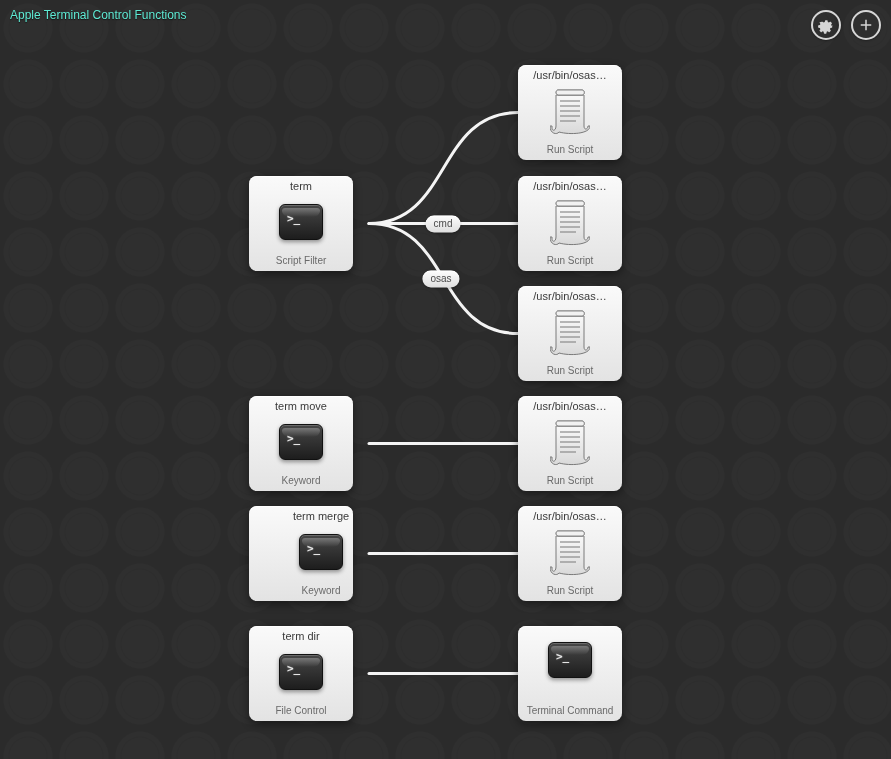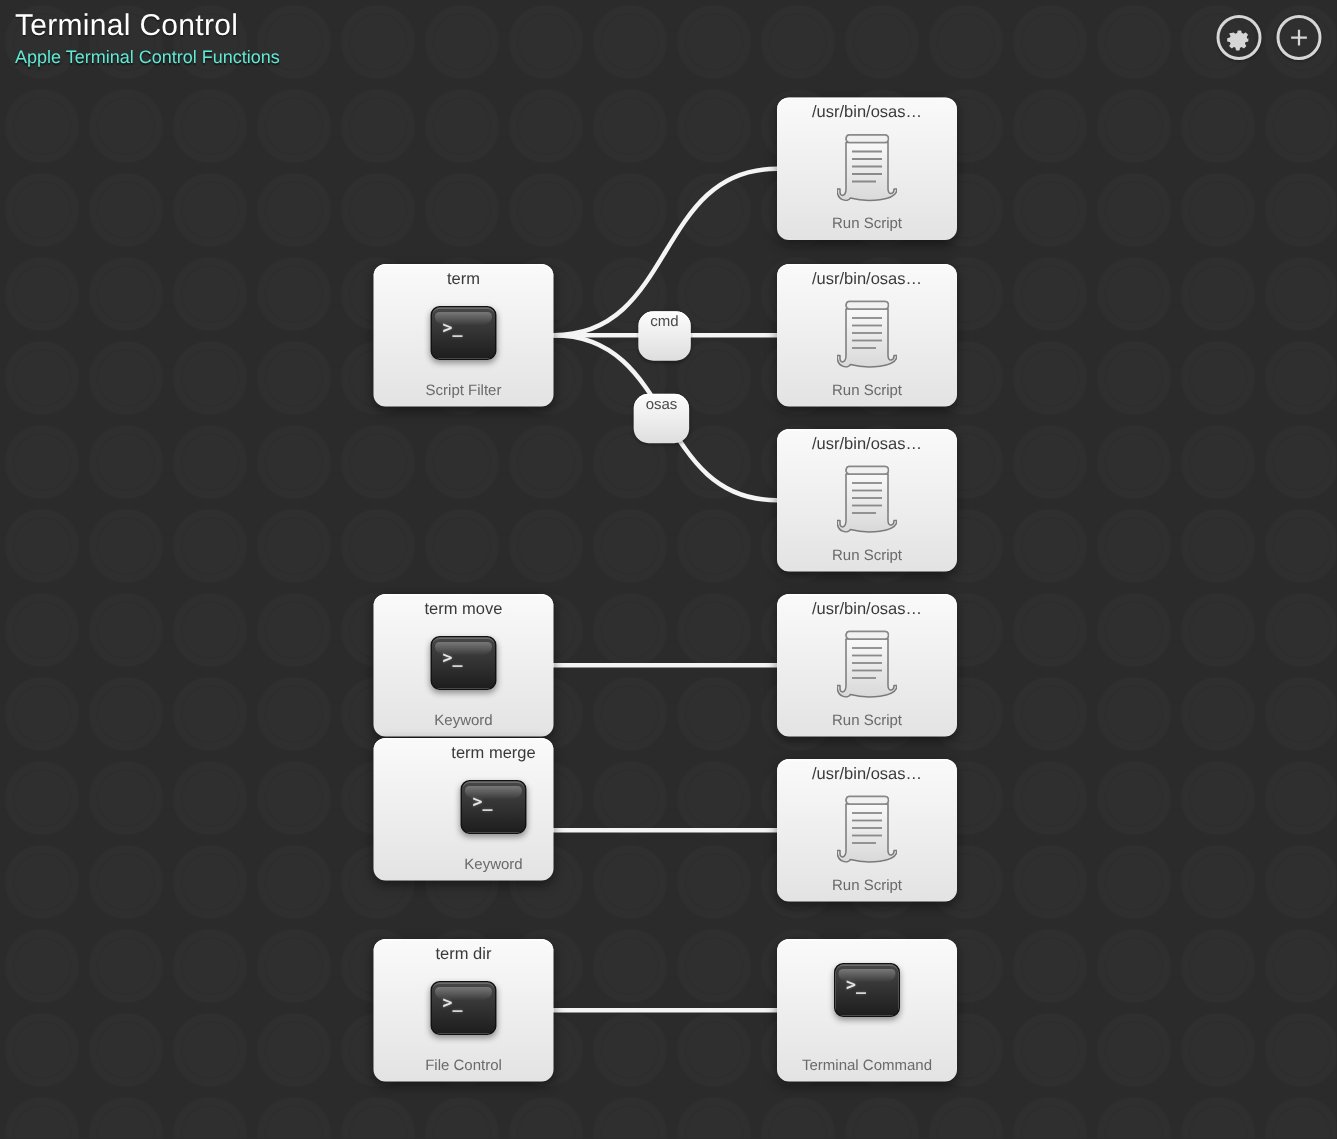--- a/index.html
+++ b/index.html
@@ -54,21 +54,21 @@
 
   
   .canvas {
     position: absolute;
     inset: 0;
   }
 
   
   .node {
     position: absolute;
-    width: 120px; height: 95px;
+    width: 104px; height: 95px;
     background: linear-gradient(#fafafa,#e3e3e3);
     border-radius: 8px;
     box-shadow: 0 3px 8px rgba(0,0,0,0.45), inset 0 1px 0 rgba(255,255,255,0.9);
     display: flex;
     flex-direction: column;
     align-items: center;
     cursor: pointer;
   }
   .node-title {
     font-size: 11px;
@@ -129,32 +129,31 @@
     stroke-width: 3;
     stroke-linecap: round;
   }
 
   
   .mod-badge {
     position:absolute;
     transform: translate(-50%,-50%);
     background: linear-gradient(#fdfdfd,#dedede);
     border-radius: 10px;
-    padding: 2px 8px 20px 8px;
+    padding: 2px 8px 4px 8px;
     font-size: 10px;
     color: #4a4a4a;
     box-shadow: 0 1px 2px rgba(0,0,0,0.3), inset 0 1px 0 #fff;
     white-space: nowrap;
   }
 </style>
 </head>
 <body>
 
 <div class="header">
-  <div class="title">Terminal Control</div>
   <div class="subtitle">Apple Terminal Control Functions</div>
 </div>
 
 <div class="controls">
   <div class="circ-btn">
     <svg width="18" height="18" viewBox="0 0 24 24">
       <path fill="#d6d6d6" d="M12 8.5a3.5 3.5 0 1 0 .001 7.001A3.5 3.5 0 0 0 12 8.5zm9.2 4.9l-1.8-.3a7.7 7.7 0 0 0-.6-1.5l1-1.5c.2-.3.2-.7-.1-.9l-1.4-1.4c-.3-.3-.7-.3-.9-.1l-1.5 1a7.7 7.7 0 0 0-1.5-.6l-.3-1.8c-.1-.4-.4-.6-.7-.6h-2c-.4 0-.7.3-.7.6l-.3 1.8c-.5.1-1 .3-1.5.6l-1.5-1c-.3-.2-.7-.2-.9.1L3.6 8.2c-.3.3-.3.7-.1.9l1 1.5c-.2.5-.4 1-.6 1.5l-1.8.3c-.4.1-.6.4-.6.7v2c0 .4.3.7.6.7l1.8.3c.1.5.3 1 .6 1.5l-1 1.5c-.2.3-.2.7.1.9l1.4 1.4c.3.3.7.3.9.1l1.5-1c.5.2 1 .4 1.5.6l.3 1.8c.1.4.4.6.7.6h2c.4 0 .7-.3.7-.6l.3-1.8c.5-.1 1-.3 1.5-.6l1.5 1c.3.2.7.2.9-.1l1.4-1.4c.3-.3.3-.7.1-.9l-1-1.5c.2-.5.4-1 .6-1.5l1.8-.3c.4-.1.6-.4.6-.7v-2c0-.4-.3-.7-.6-.7z"></path>
     </svg>
   </div>
   <div class="circ-btn">
@@ -285,21 +284,21 @@
                 <line x1="10" y1="19" x2="30" y2="19"></line>      
                 <line x1="10" y1="24" x2="30" y2="24"></line>      
                 <line x1="10" y1="29" x2="30" y2="29"></line>      
                 <line x1="10" y1="34" x2="26" y2="34"></line>    
               </g>  
             </svg>
           </div>
         </div>
         <div class="node-sub">Run Script</div>
       </div>
-      <div class="node" style="left: 249px; top: 492px; padding-left: 40px;">
+      <div class="node" style="left: 249px; top: 506px; padding-left: 40px;">
         <div class="node-title">term merge</div>
         <div class="node-icon">
           <div class="icon-terminal">
             <span class="prompt">&gt;_</span>
           </div>
         </div>
         <div class="node-sub">Keyword</div>
       </div>
       <div class="node" style="left: 518px; top: 506px;">
         <div class="node-title">/usr/bin/osas…</div>

